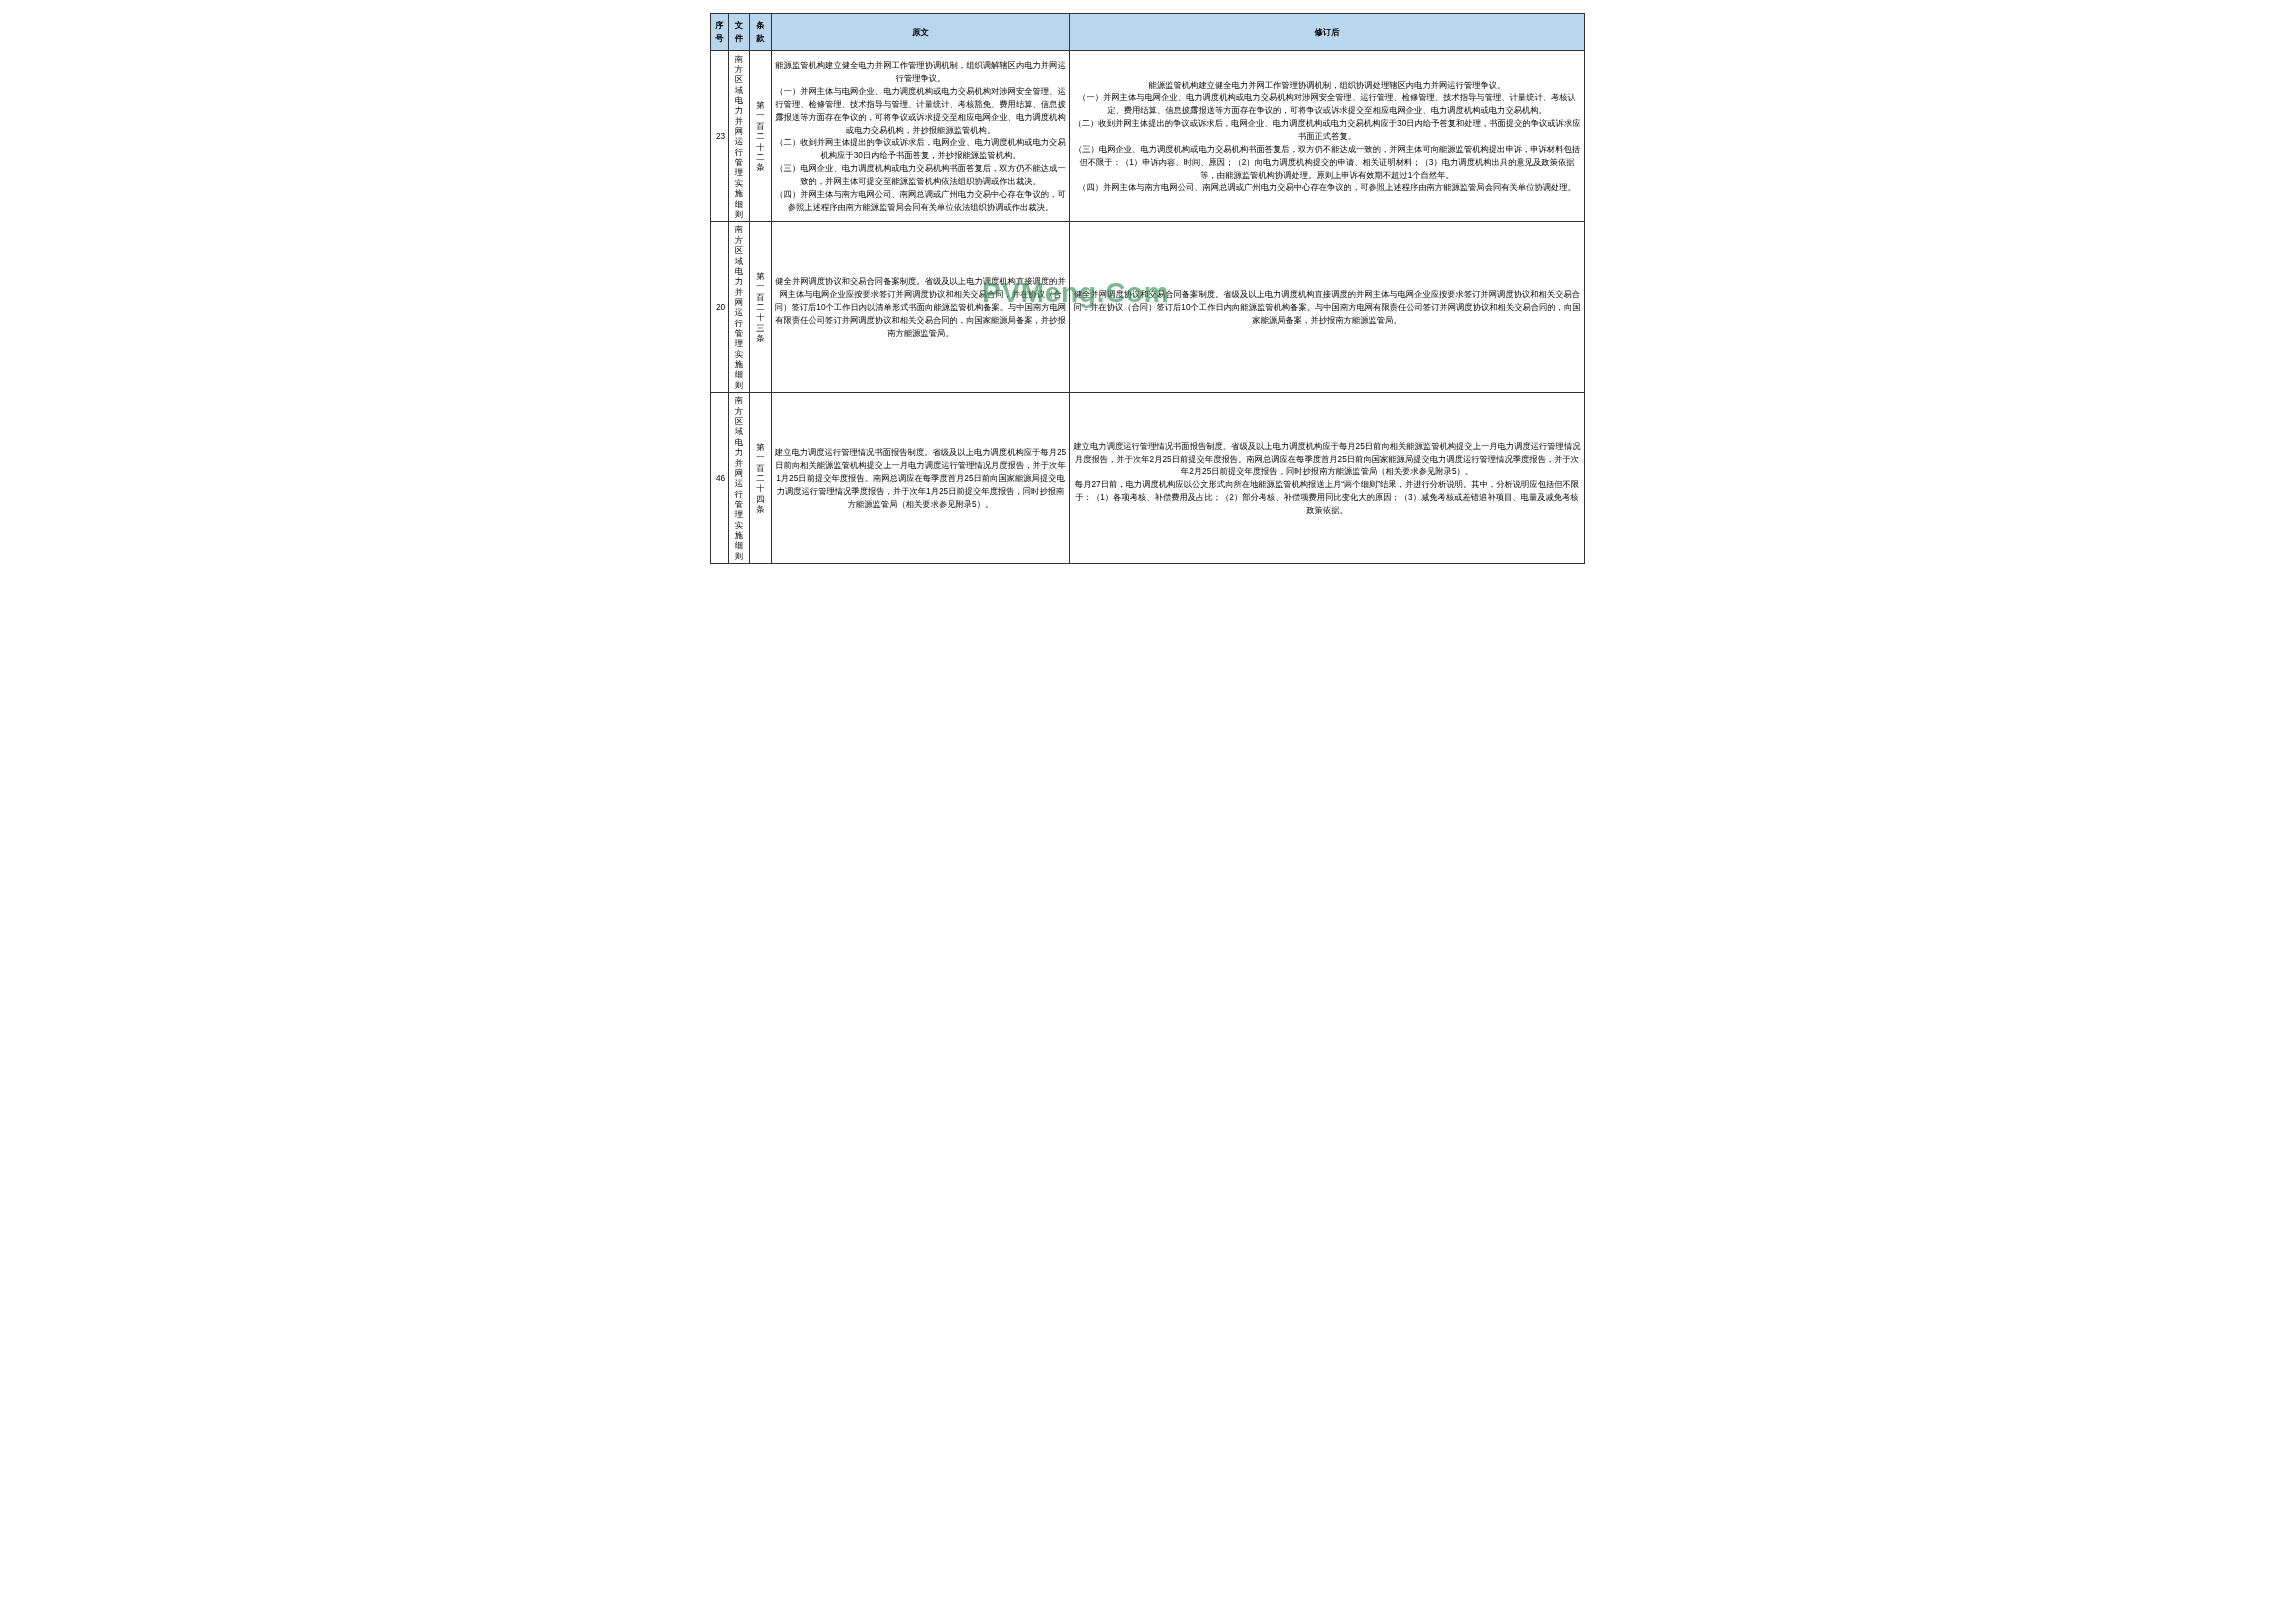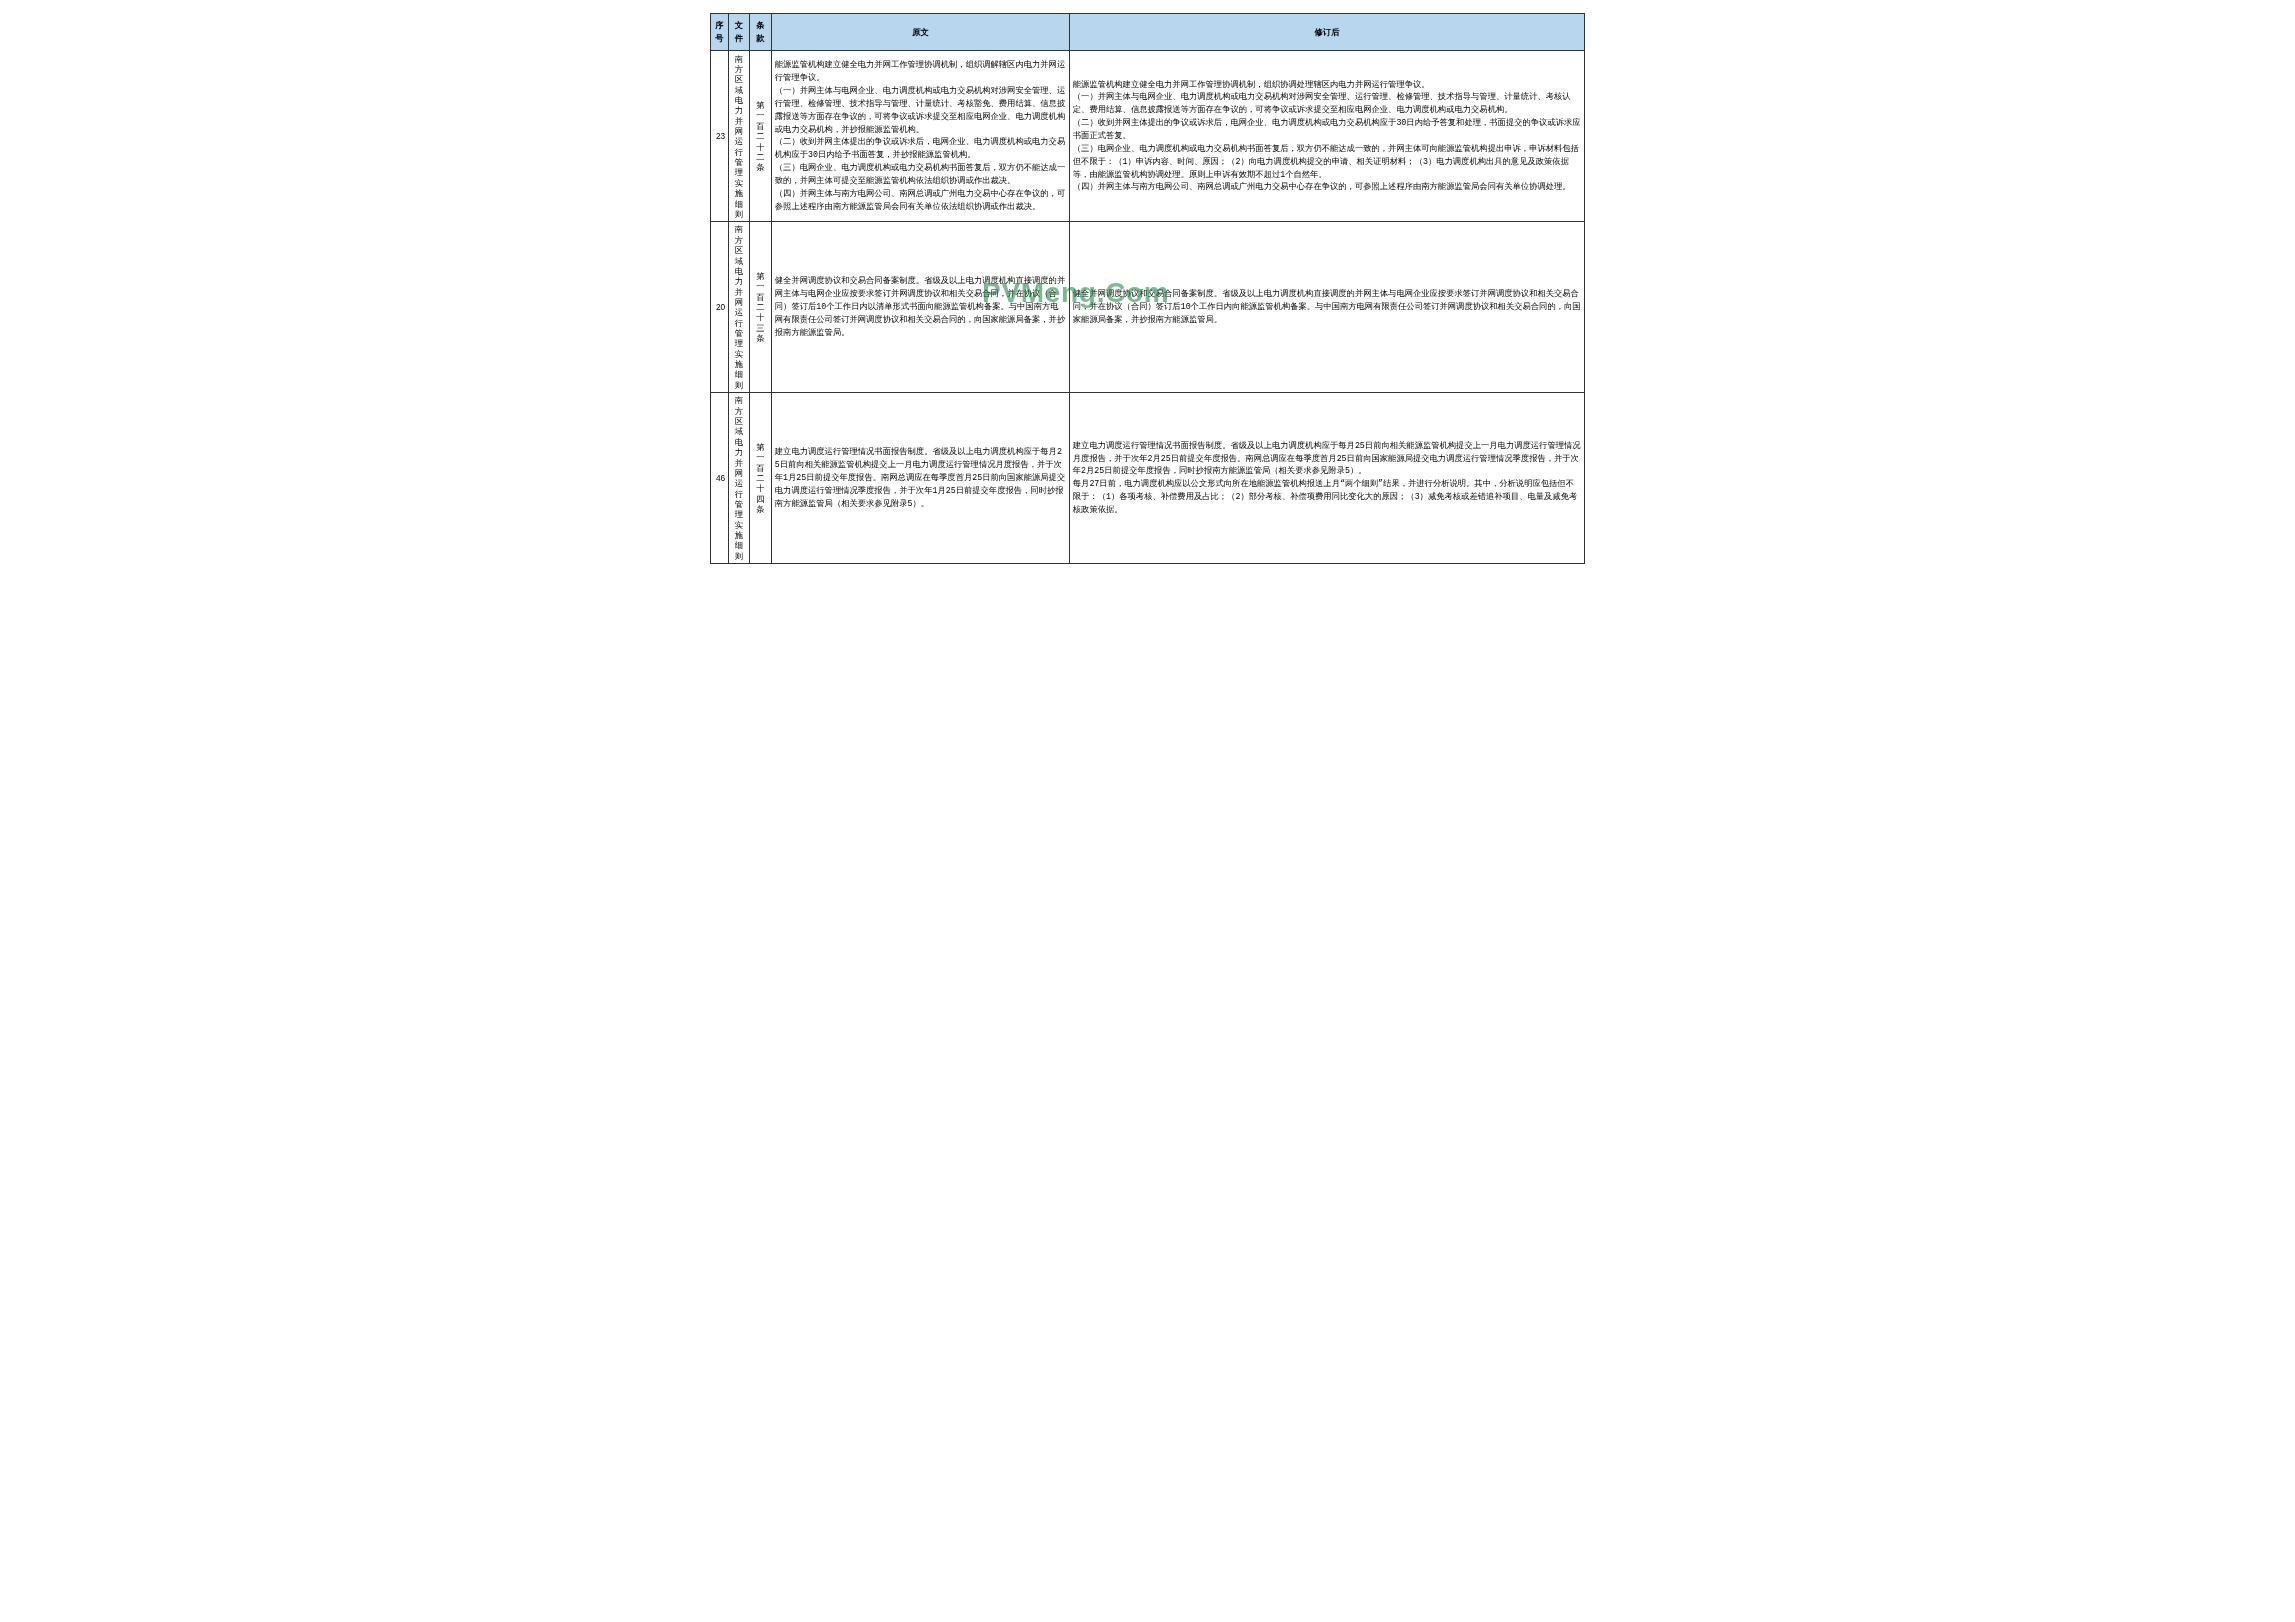--- a/index.html
+++ b/index.html
@@ -38,21 +38,21 @@
     col.c-art   { width: 22px; }
     col.c-orig  { width: 298px; }
     col.c-rev   { width: auto; }
 
     td.center { text-align: right; }
     td.vtext {
       text-align: center;
       line-height: 1.25;
       font-size: 8.3px;
     }
-    td.body-cell { text-align: left; font-family: Liberation Mono, monospace; }
+    td.body-cell { text-align: center; }
 
     .watermark {
       position: absolute;
       top: 258px;
       left: 272px;
       font-size: 28px;
       font-weight: 700;
       color: #15803d;
       opacity: 0.55;
       letter-spacing: 0.7px;

